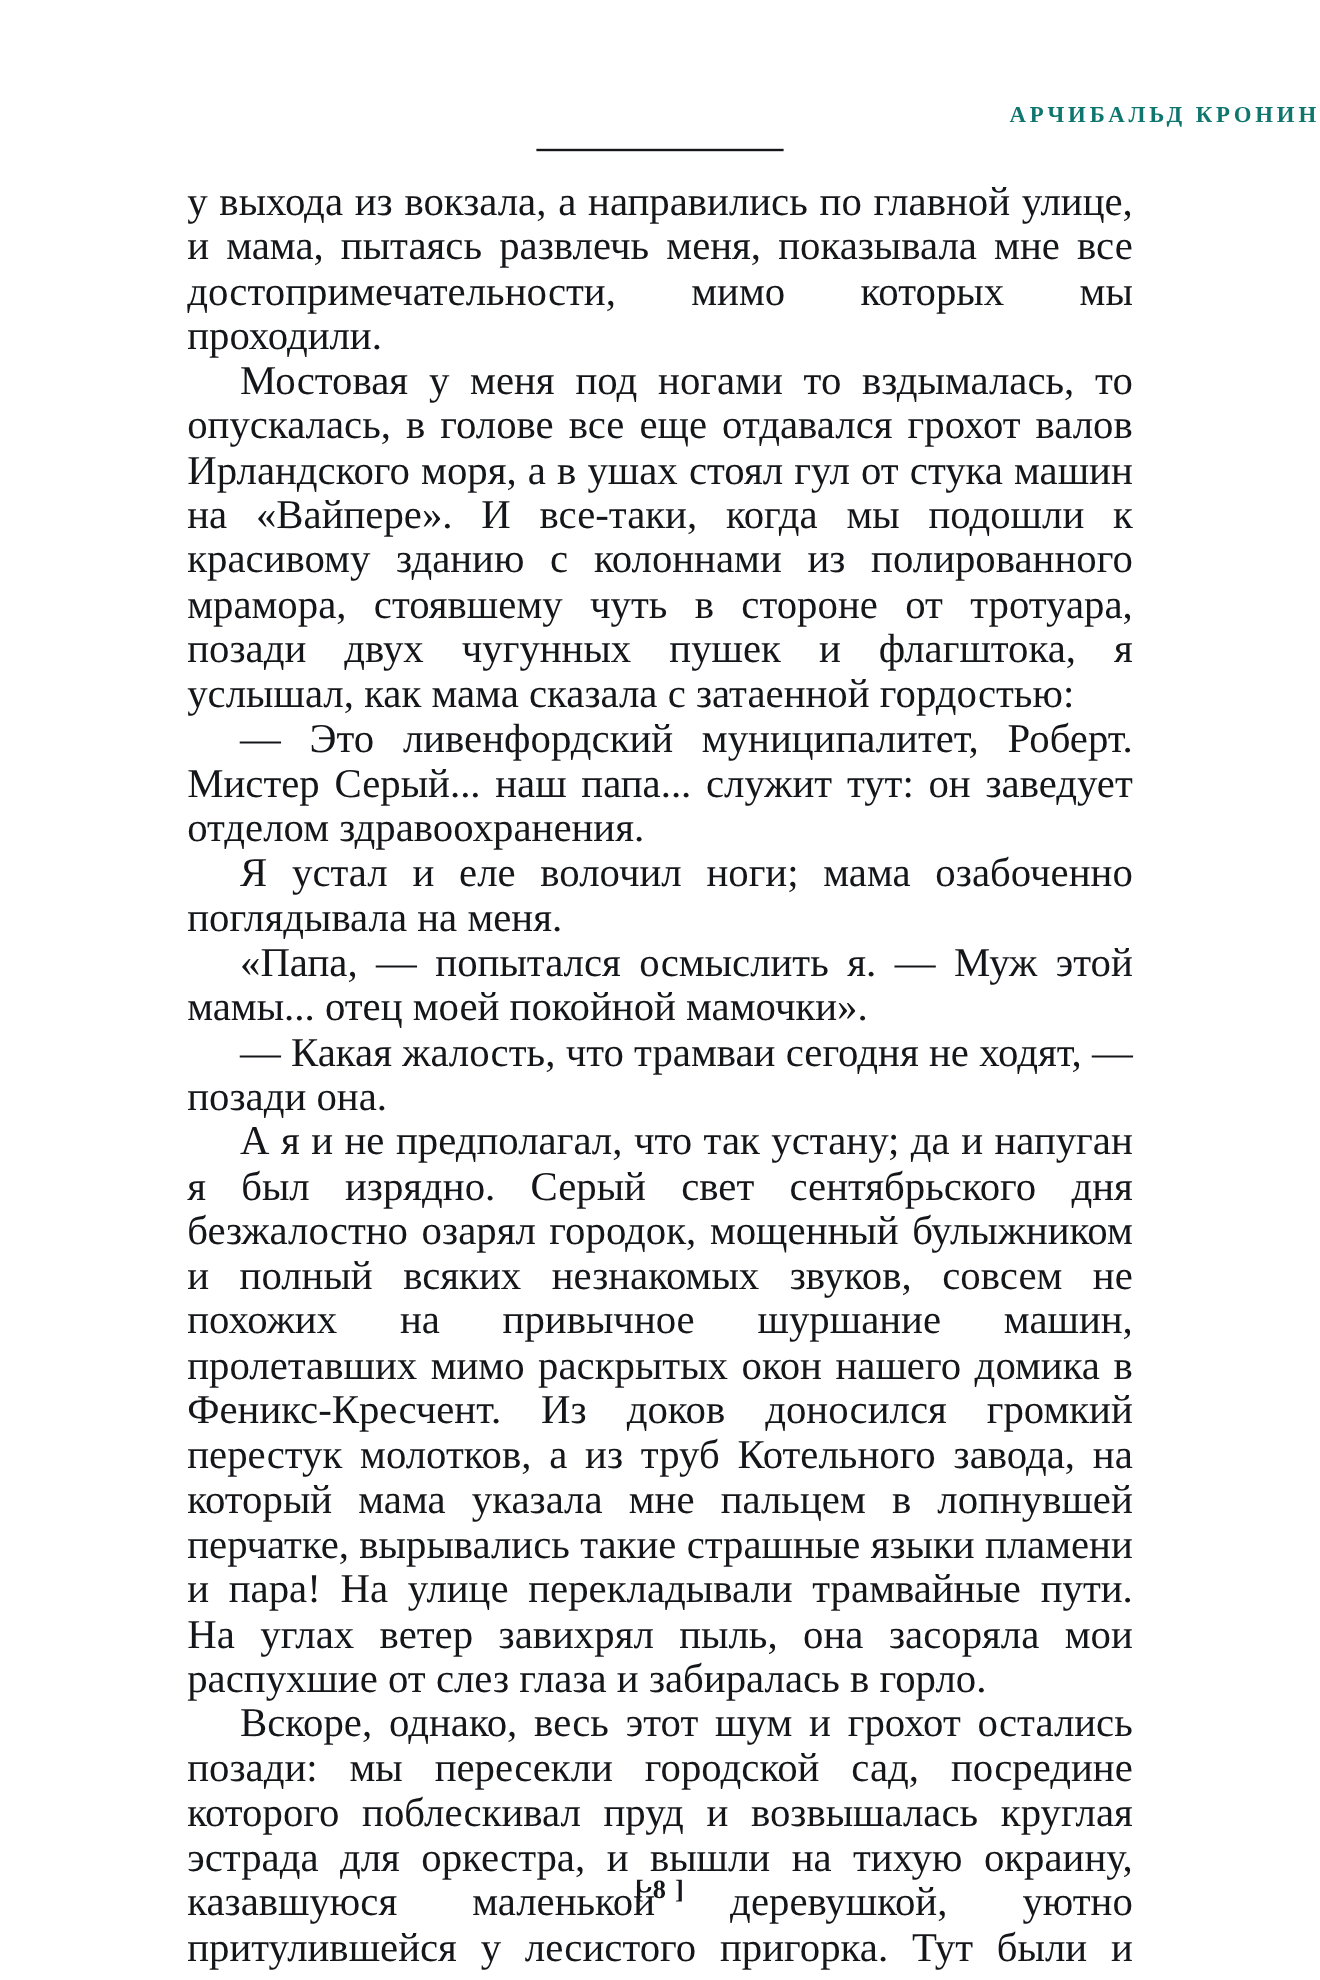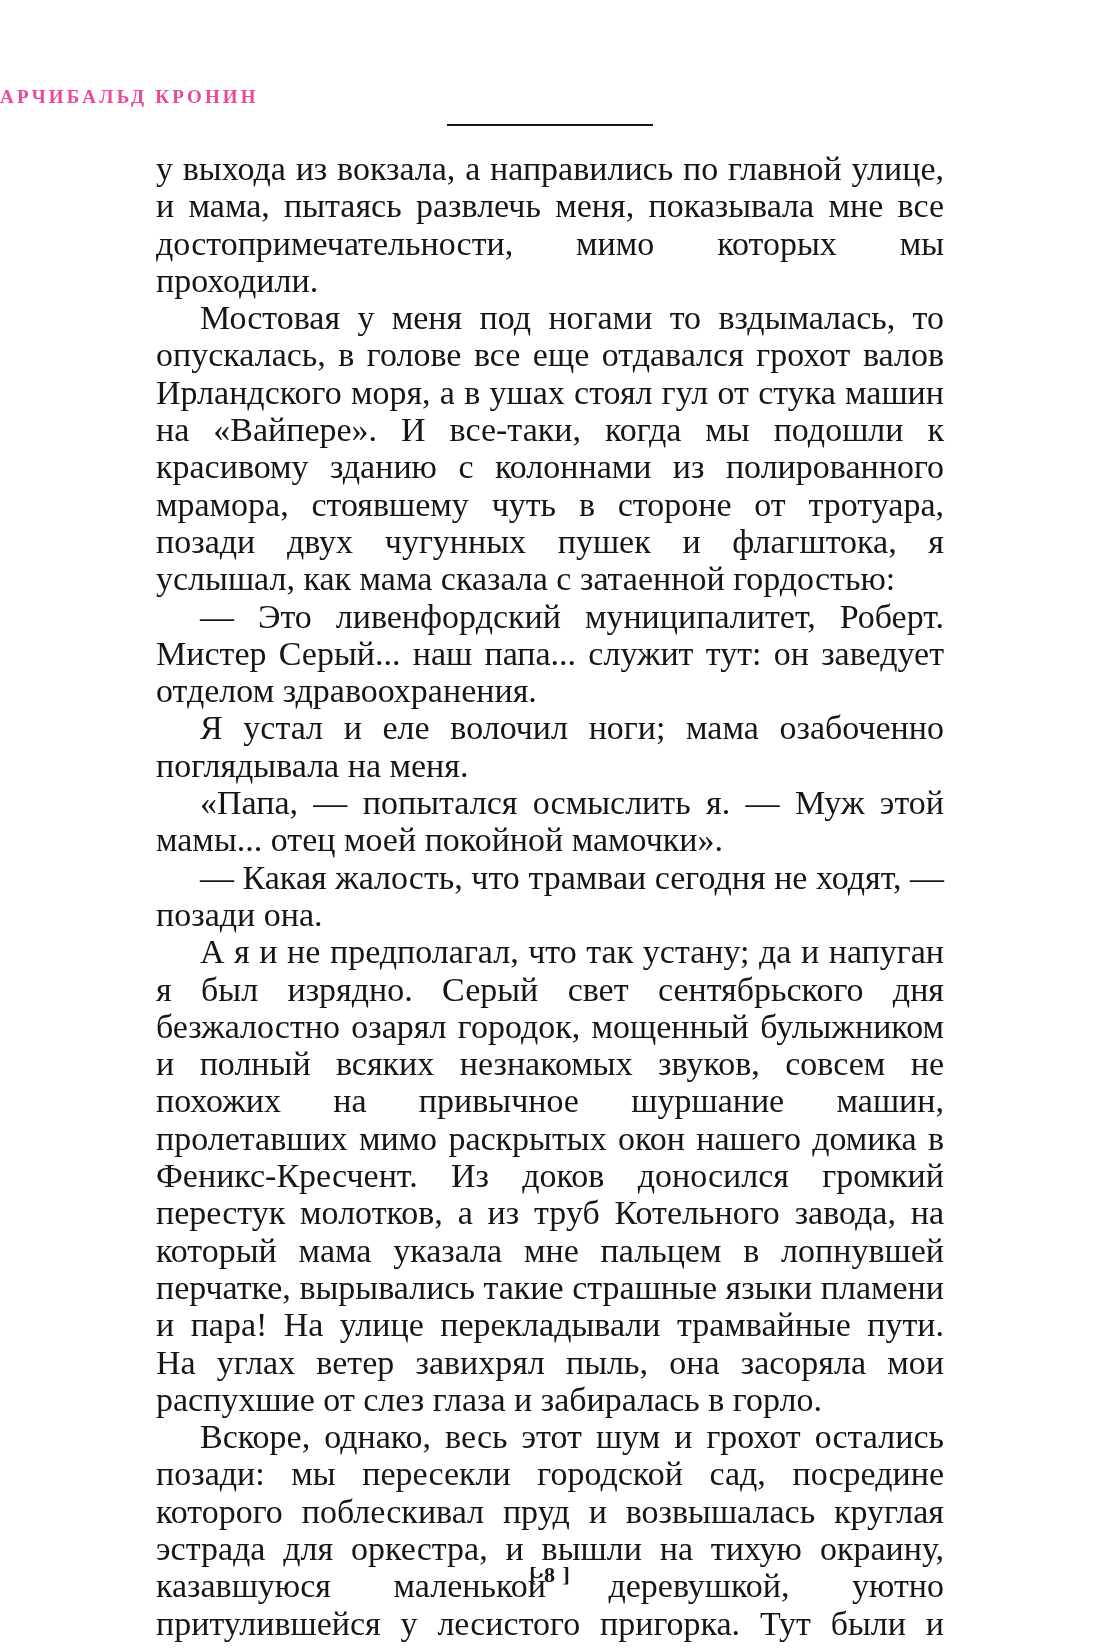--- a/index.html
+++ b/index.html
@@ -15,26 +15,26 @@
     overflow: hidden;
   }
   .page {
     position: relative;
     width: 1100px;
     height: 1650px;
     box-sizing: border-box;
     padding: 0;
   }
   .running-head {
-    text-align: left;
+    text-align: right;
     font-family: "Liberation Serif", serif;
     font-weight: bold;
     font-size: 19px;
     letter-spacing: 3.2px;
-    color: #ec4899;
+    color: #0f766e;
     margin-top: 86px;
   }
   .rule-wrap {
     display: flex;
     justify-content: center;
     margin-top: 16px;
   }
   .rule {
     width: 206px;
     height: 0;

